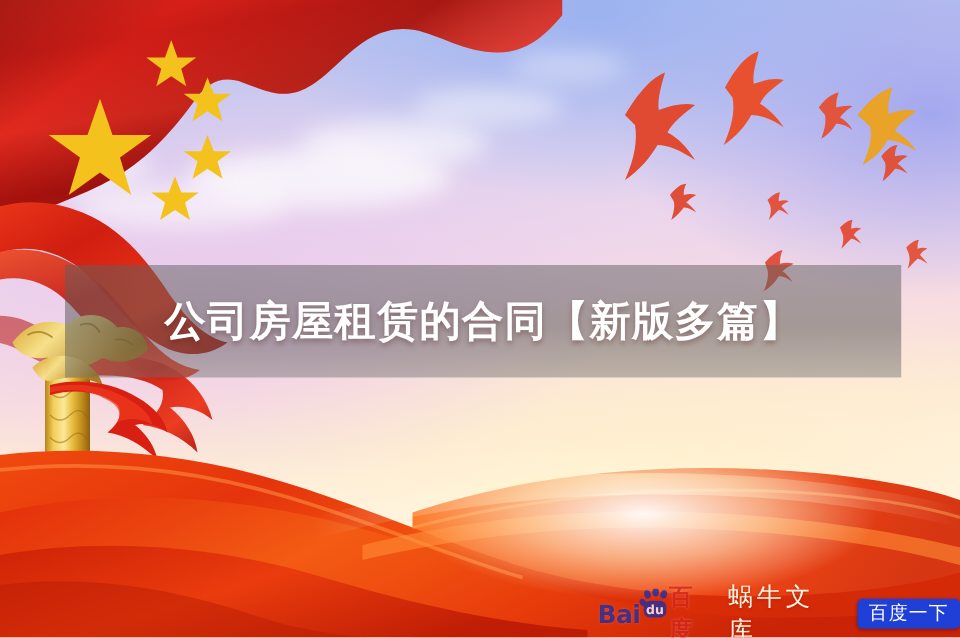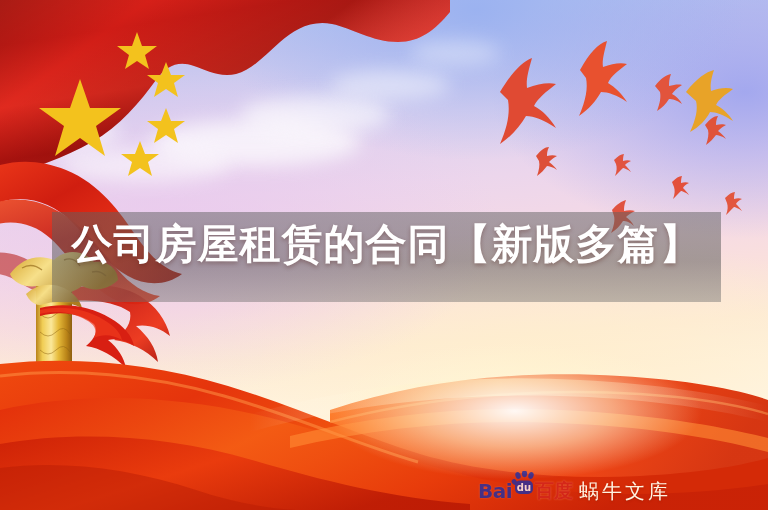--- a/index.html
+++ b/index.html
@@ -40,34 +40,34 @@
     position:absolute;left:330px;top:330px;width:440px;height:150px;
     background:radial-gradient(ellipse 56% 60% at 42% 54%, rgba(255,255,255,.95) 0%, rgba(255,247,214,.55) 40%, rgba(255,235,180,0) 76%);
     pointer-events:none;
   }
   
   .title-band{
     position:absolute;left:52px;top:212px;width:669px;height:90px;
     background:linear-gradient(180deg, rgba(96,96,96,.50) 0%, rgba(86,86,86,.52) 55%, rgba(110,110,110,.45) 100%);
   }
   .title-text{
-    position:absolute;left:52px;top:199px;width:669px;height:90px;
+    position:absolute;left:52px;top:212px;width:669px;height:90px;
     display:flex;align-items:center;justify-content:center;
     color:#ffffff;
     font-family:"DejaVu Sans","Liberation Sans",sans-serif;
     font-weight:bold;
-    font-size:41px;
+    font-size:33px;
     letter-spacing:1px;
     text-shadow:0 2px 4px rgba(80,30,20,.35);
     white-space:nowrap;
   }
   
   .wm{
     position:absolute;left:478px;top:474px;width:290px;height:34px;
-    display:flex;align-items:center;gap:0;
+    display:flex;align-items:center;gap:12px;
   }
   .baidu-logo{
     display:flex;align-items:center;opacity:.78;
     height:24px;
   }
   .baidu-bai{
     font-family:"DejaVu Sans","Liberation Sans",sans-serif;
     font-weight:bold;font-size:20px;color:#1b2fa8;letter-spacing:-.5px;
     text-shadow:0 0 2px rgba(255,255,255,.25);
   }
@@ -354,15 +354,16 @@
           <ellipse cx="3.4" cy="11" rx="2.4" ry="3.1" fill="#1b2fa8" transform="rotate(-40 3.4 11)"></ellipse>
           <rect x="4" y="9.5" width="18" height="13.5" rx="5" fill="#1b2fa8"></rect>
           <text x="13" y="20" font-family="DejaVu Sans, sans-serif" font-size="10" font-weight="bold" fill="#ffffff" text-anchor="middle">du</text>
         </svg>
       </span>
       <span class="baidu-cn">百度</span>
     </div>
 
     <span class="snail-text">蜗牛文库</span>
 
+    <button class="search-btn">百度一下</button>
   </div>
 
 </div>
 
 </body></html>

